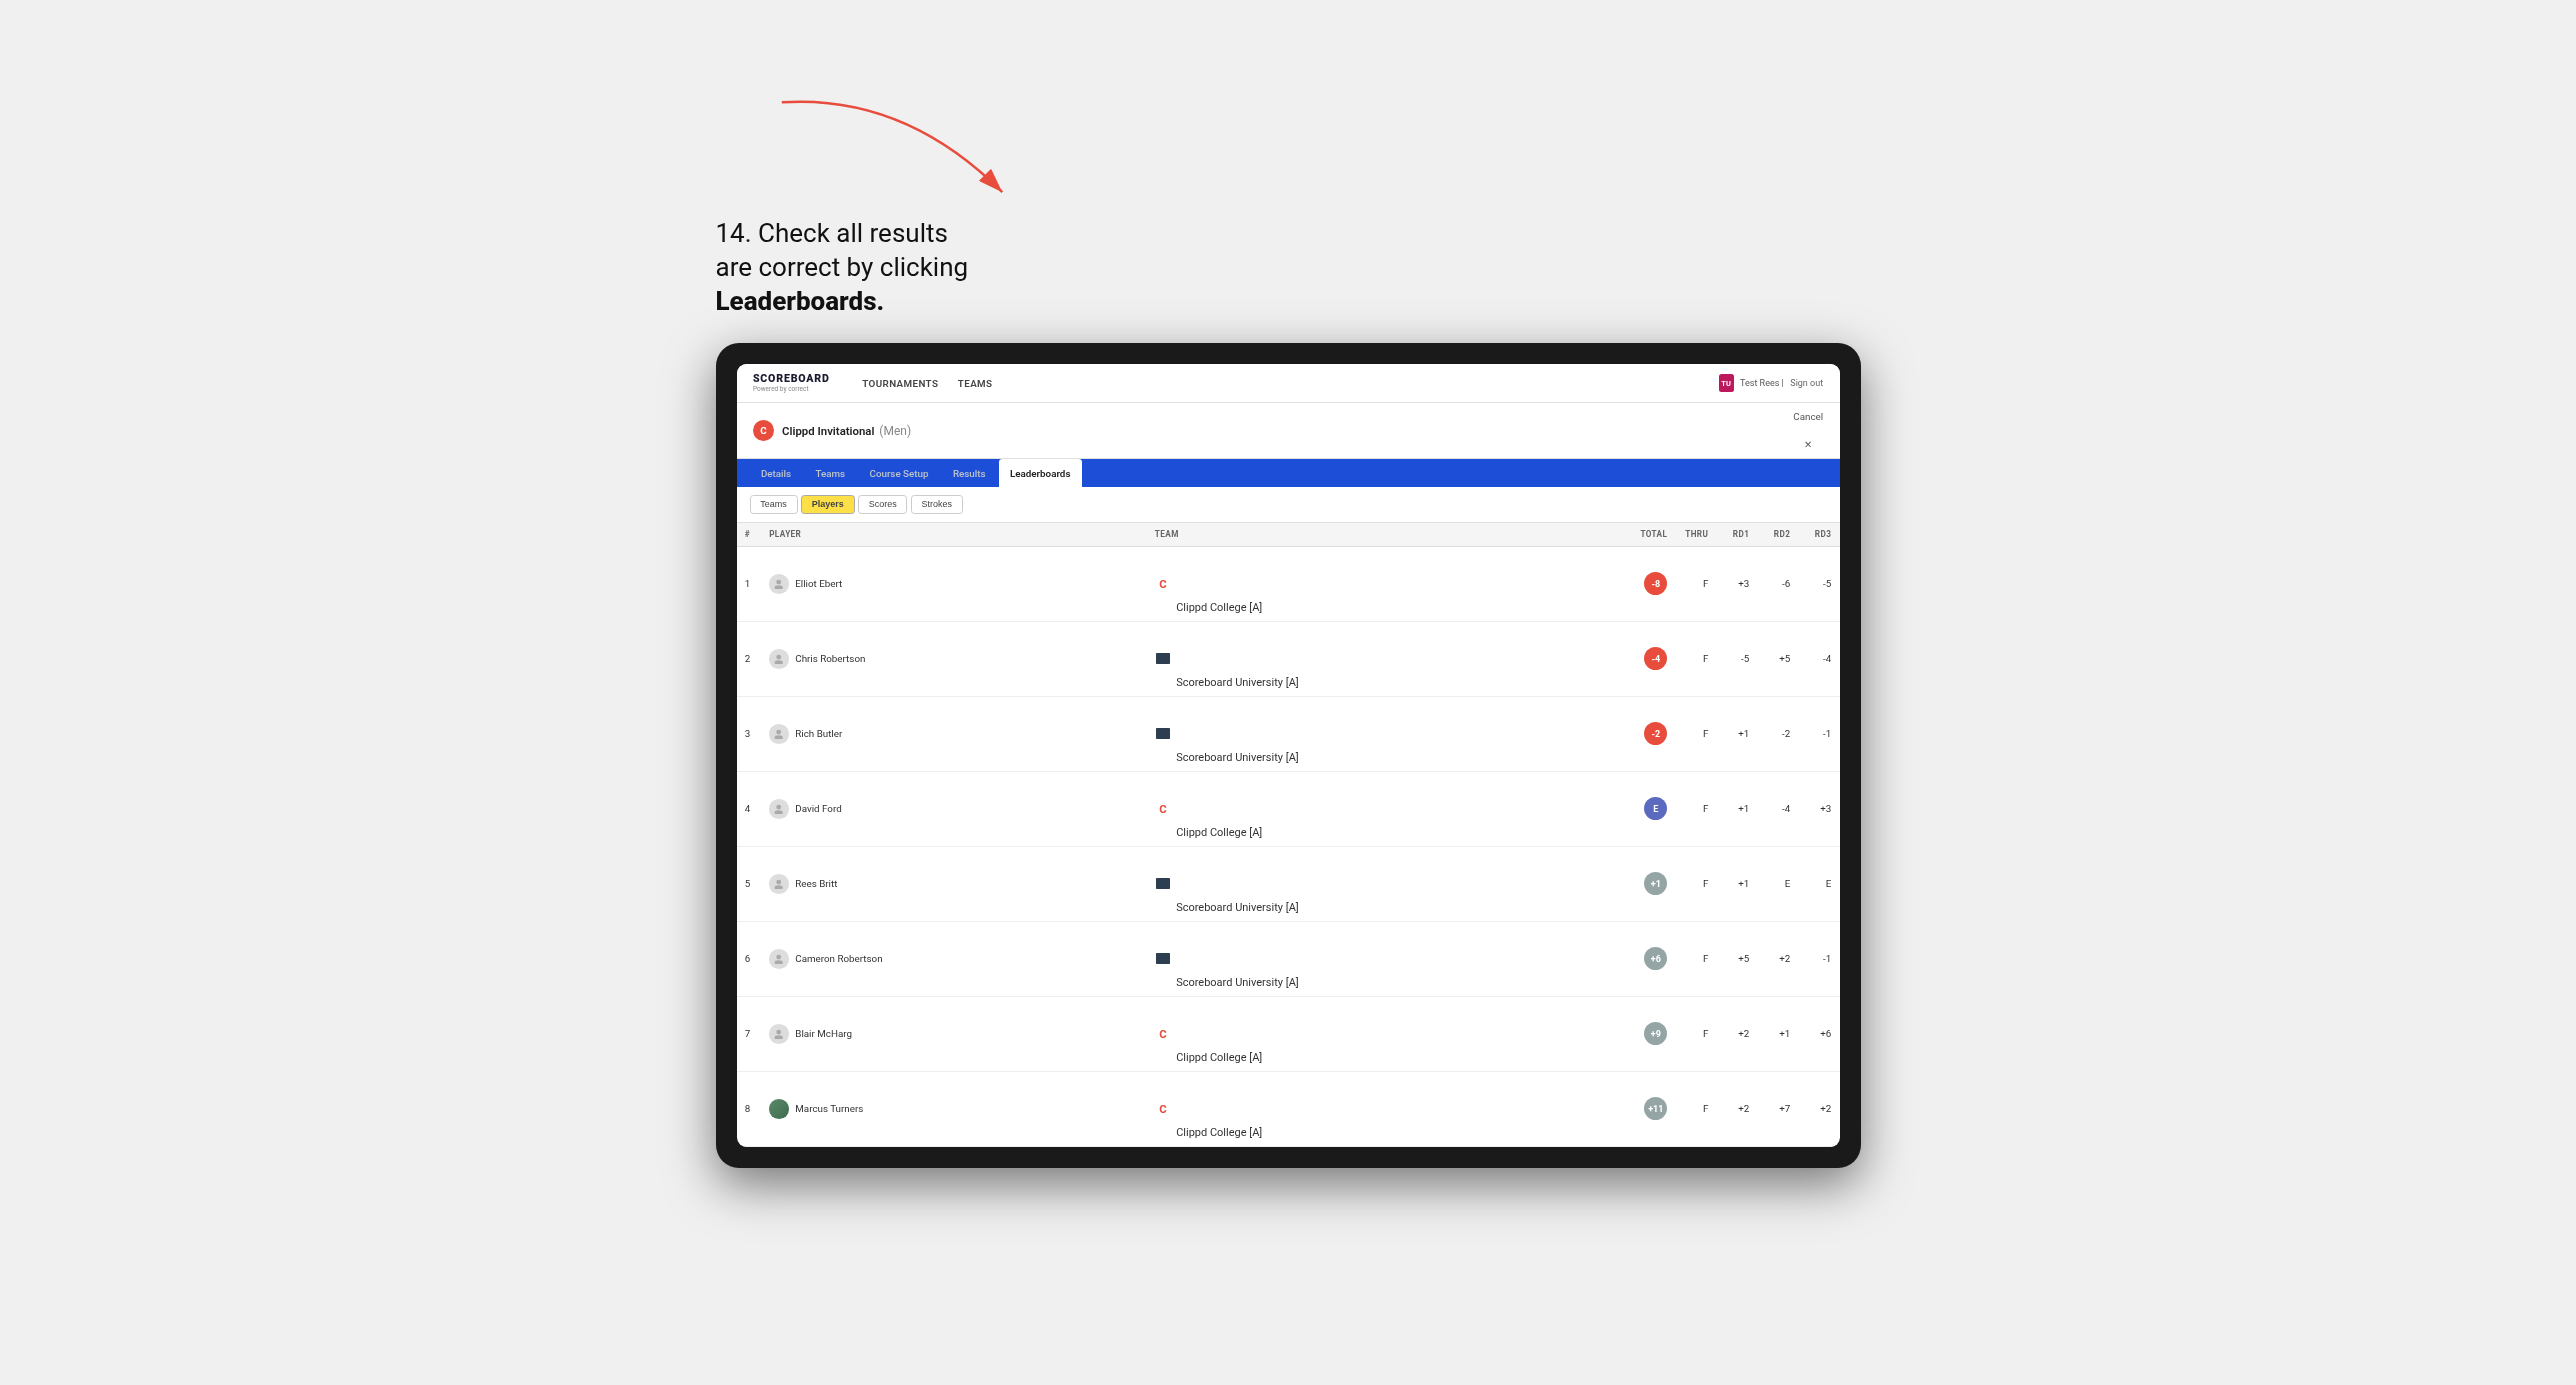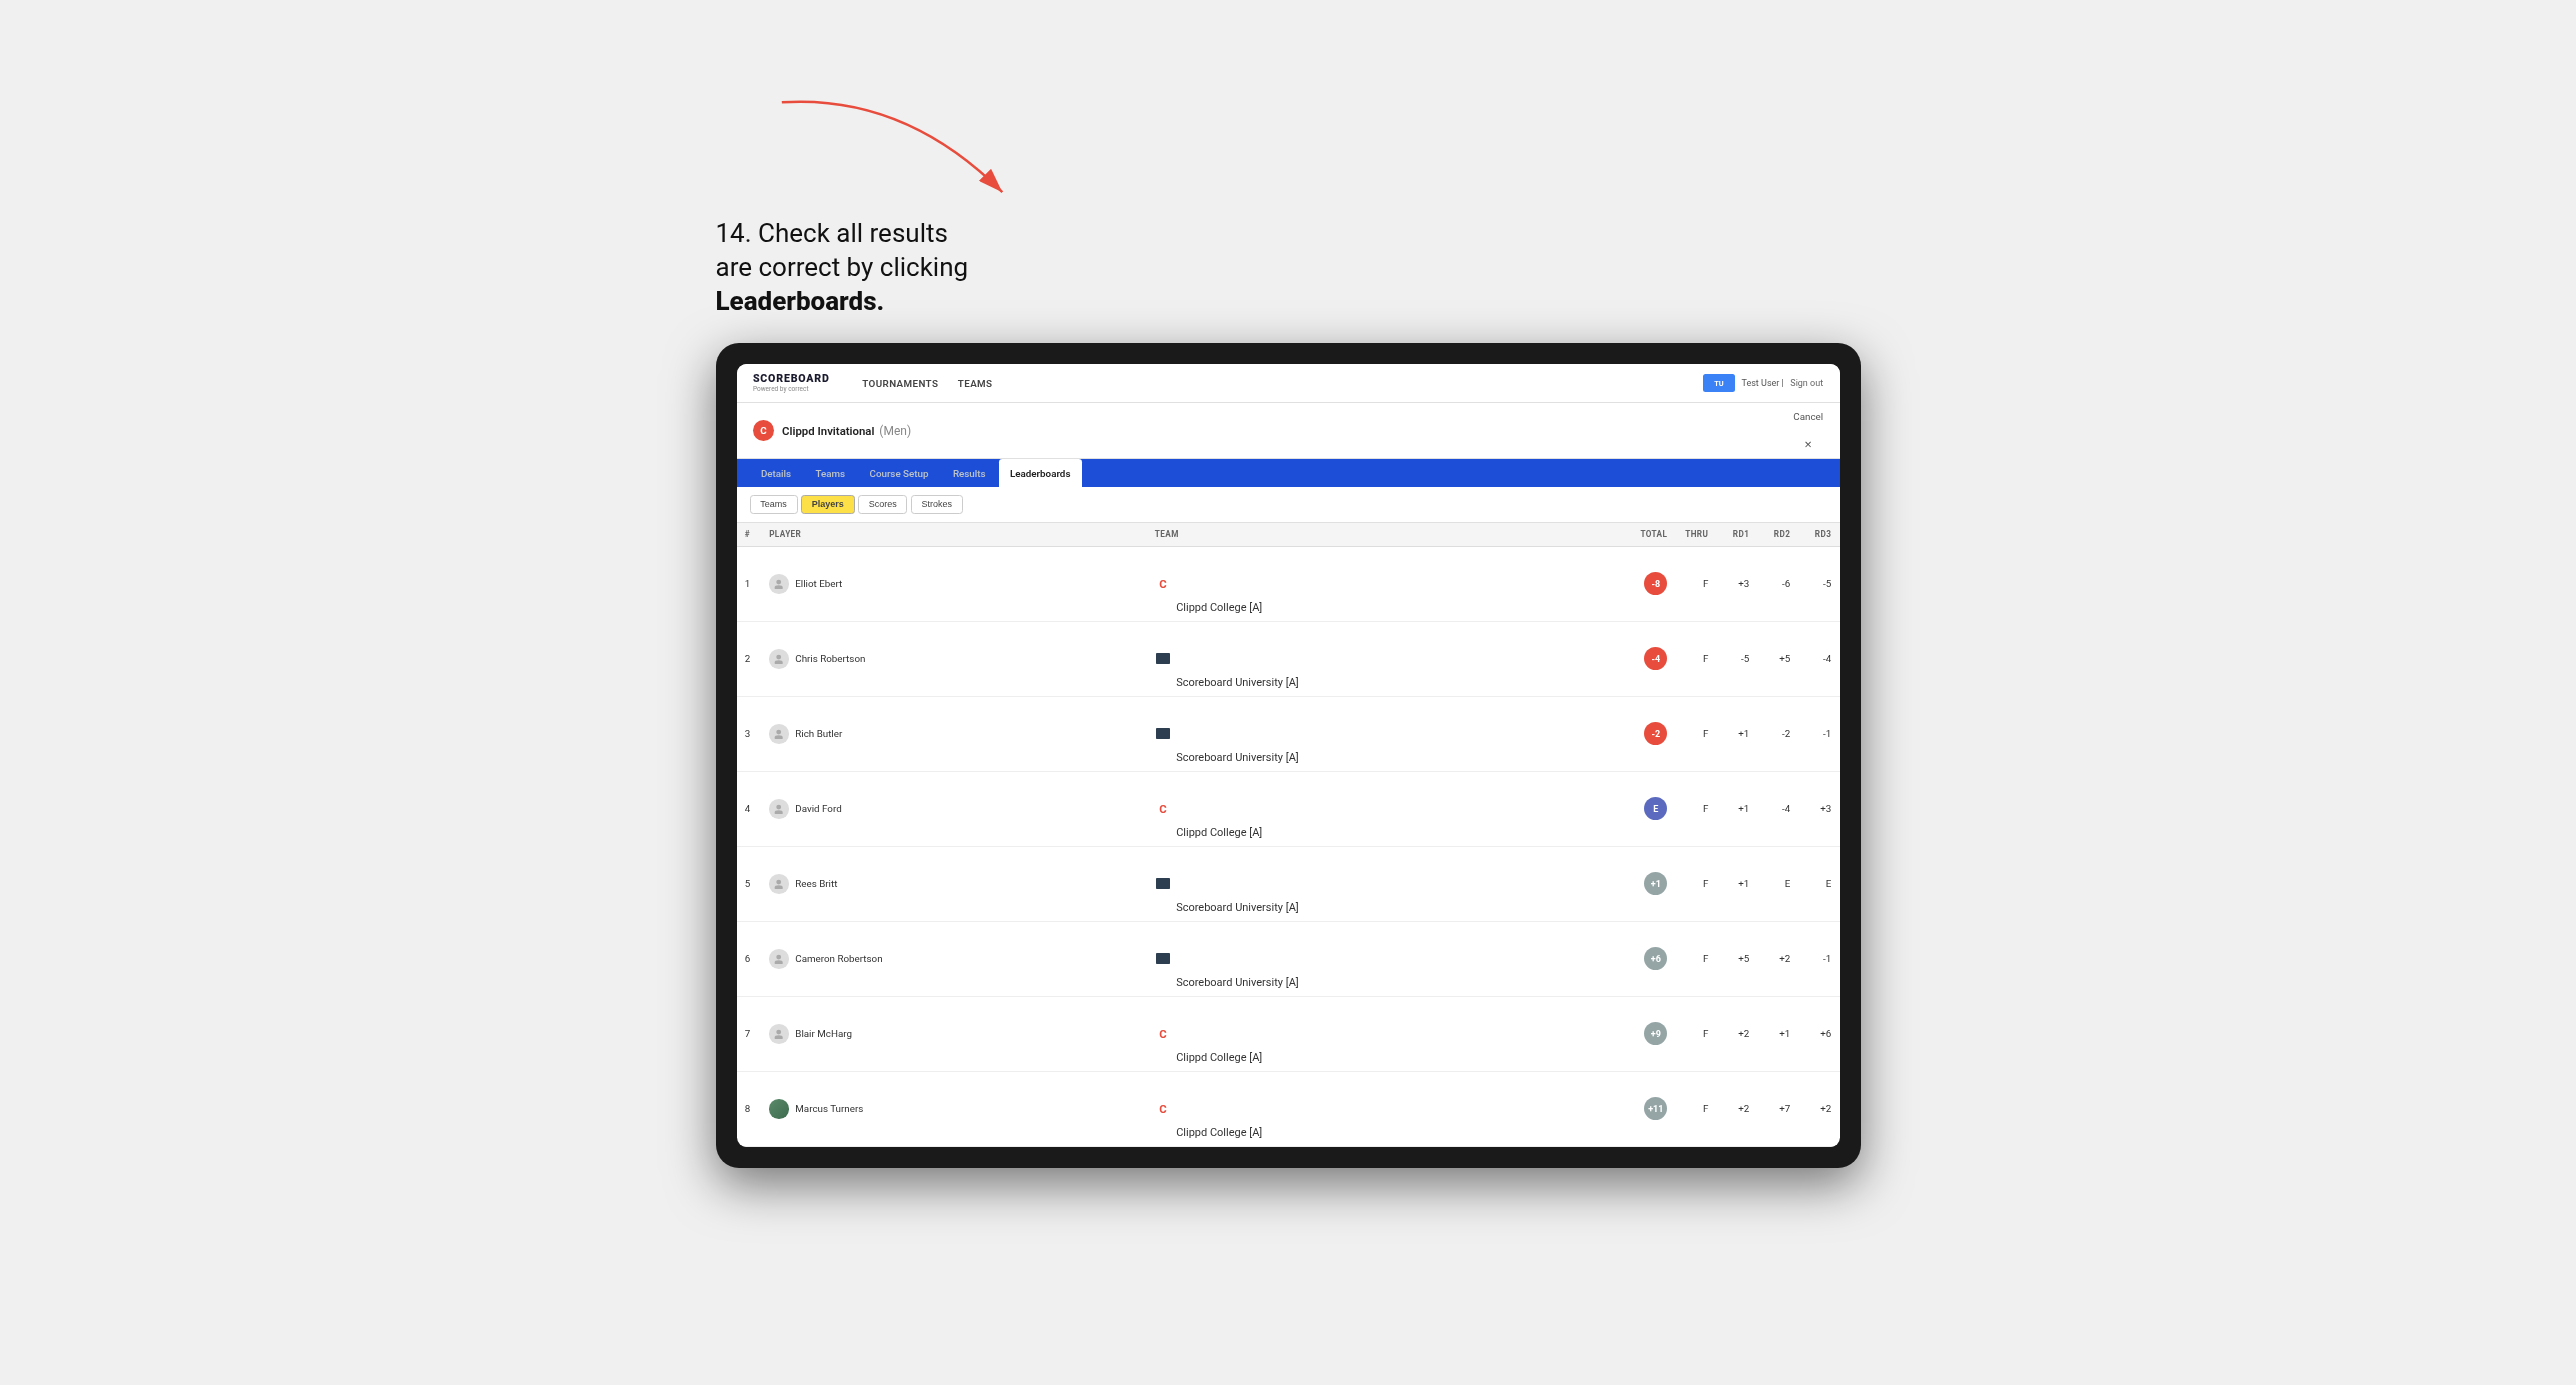--- a/index.html
+++ b/index.html
@@ -93,23 +93,23 @@
 
     .nav-right {
       display: flex;
       align-items: center;
       gap: 6.5px;
       font-size: 9px;
       color: #555;
     }
 
     .user-avatar-small {
-      width: 32px;
+      width: 15px;
       height: 18px;
-      background: #3b82f6;
+      background: #be185d;
       border-radius: 2.5px;
       display: flex;
       align-items: center;
       justify-content: center;
       color: white;
       font-size: 7.4px;
       font-weight: bold;
     }
 
     .sign-out {
@@ -374,21 +374,21 @@
         <div class="brand-logo">
           <span class="brand-logo-title">SCOREBOARD</span>
           <span class="brand-logo-subtitle">Powered by correct</span>
         </div>
         <div class="nav-links">
           <a class="nav-link">TOURNAMENTS</a>
           <a class="nav-link">TEAMS</a>
         </div>
         <div class="nav-right">
           <div class="user-avatar-small">TU</div>
-          <span>Test User |</span>
+          <span>Test Rees |</span>
           <span class="sign-out">Sign out</span>
         </div>
       </div>
 
       <div class="tournament-header">
         <div class="tournament-icon">
           <span>C</span>
         </div>
         <span class="tournament-title">Clippd Invitational</span>
         <span class="tournament-subtitle">(Men)</span>

